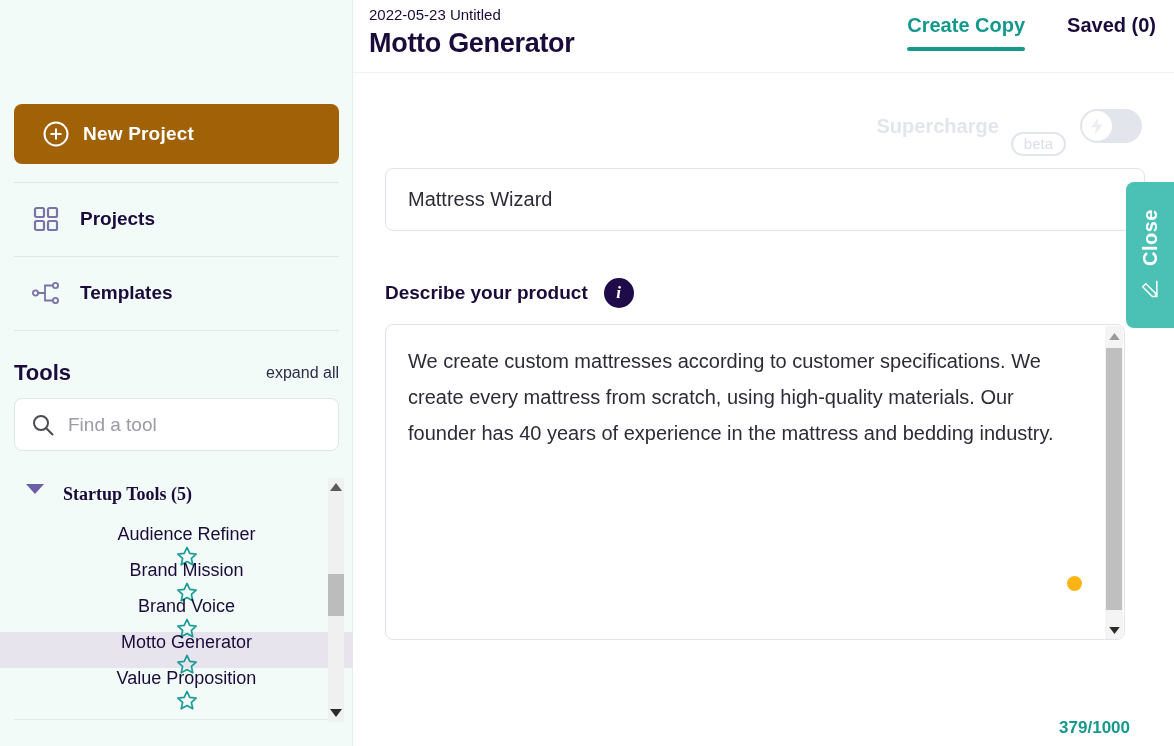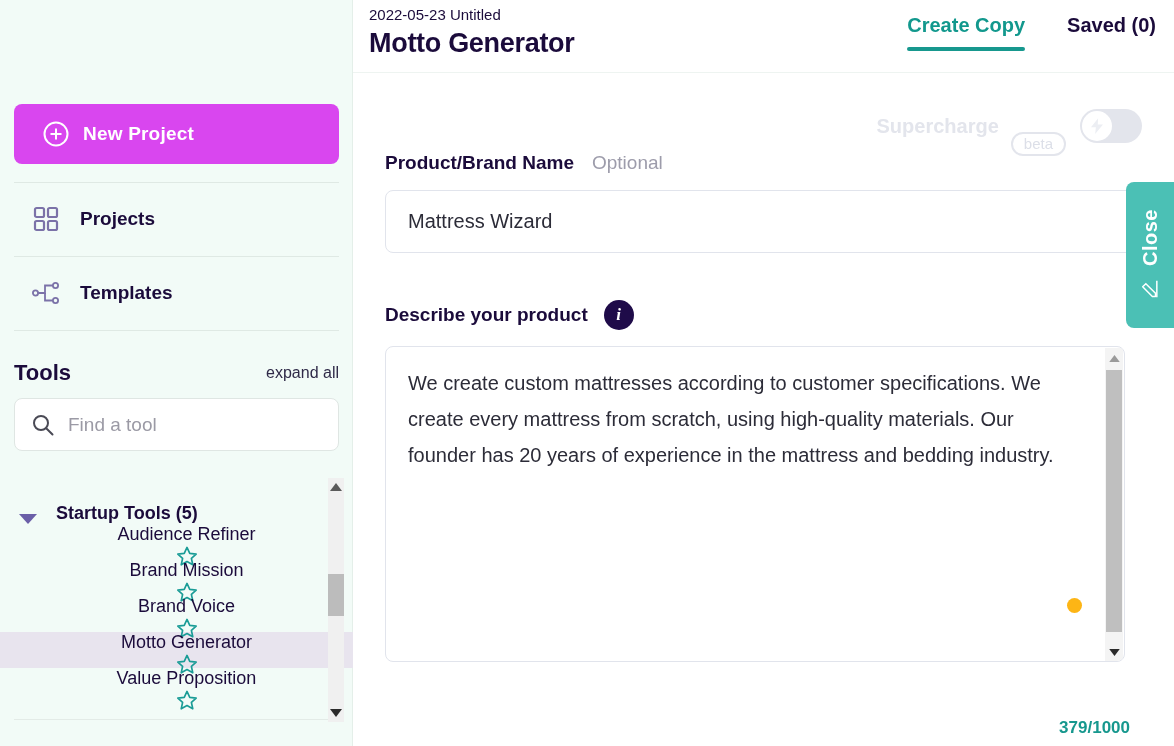--- a/index.html
+++ b/index.html
@@ -22,21 +22,21 @@
   .logo-wrap { padding: 22px 0 0 36px; height: 96px; }
   .logo {
     font-size: 42px; font-weight: bold; letter-spacing: -1.6px;
     color: #1b0b3b; line-height: 1;
   }
   .logo .dot { color: #4bc0b5; }
 
   .new-project {
     position: absolute; left: 14px; top: 104px;
     width: 325px; height: 60px;
-    background: #d946ef; border-radius: 8px;
+    background: #a16207; border-radius: 8px;
     display: flex; align-items: center; cursor: pointer;
     border: none;
   }
   .np-icon { margin-left: 29px; width: 26px; height: 26px; display:block;}
   .np-label {
     margin-left: 14px; color: #ffffff;
     font-size: 19px; font-weight: bold; letter-spacing: .2px;
   }
 
   .divider { position: absolute; left: 14px; width: 325px; height: 1px; background: #dfe9e4; }
@@ -71,22 +71,23 @@
     margin-left: 13px; font-size: 19px; color: #1b0b3b;
     font-family: "Liberation Sans", sans-serif; width: 240px;
   }
   .search-input::placeholder { color: #9b9aa5; }
 
   .tools-list {
     position: absolute; left: 0px; top: 484px; width: 353px; height: 238px;
     overflow: hidden;
   }
   .group-head {
-    display: flex; align-items: flex-end; height: 40px; cursor: pointer;
-    padding-left: 19px;
+    display: flex; align-items: flex-start; height: 40px; cursor: pointer;
+    padding-left: 26px;
+    font-family: Liberation Serif, serif;
   }
   .caret {
     width: 0; height: 0; border-left: 9px solid transparent;
     border-right: 9px solid transparent; border-top: 10px solid #6b5fa8;
   }
   .group-label { margin-left: 19px; font-size: 18px; font-weight: bold; color: #1b0b3b; }
 
   .tool-row {
     display: flex; align-items: center; justify-content: space-between;
     height: 36px; padding: 0 24px 0 44px; cursor: pointer; flex-direction: column;
@@ -371,35 +372,31 @@
         <span class="sc-knob">
           <svg width="18" height="18" viewBox="0 0 24 24">
               <polygon points="13.5,1.5 4,13.5 10.5,13.5 9.5,22.5 20,10 13,10" fill="#eceef3"></polygon>
             </svg>
         </span>
       </span>
     </div>
 
     <div class="form">
 
-      <div class="field-label-row">
-        <span class="field-label">Product/Brand Name</span>
-        <span class="field-optional">Optional</span>
-      </div>
       <input class="text-input" type="text" value="Mattress Wizard" style="">
 
       <div class="desc-block">
         <div class="field-label-row">
           <span class="field-label">Describe your product</span>
           <span class="info-ico">i</span>
         </div>
 
         <div class="textarea-wrap">
           <div class="textarea-text">
-            <p>We create custom mattresses according to customer specifications. We create every mattress from scratch, using high-quality materials. Our founder has 20 years of experience in the mattress and bedding industry.</p>
+            <p>We create custom mattresses according to customer specifications. We create every mattress from scratch, using high-quality materials. Our founder has 40 years of experience in the mattress and bedding industry.</p>
             <p style="height:36px"></p>
           </div>
           <div class="grammar-dot"></div>
           <div class="ta-scroll">
             <div class="ta-arrow ta-up">
               <svg width="11" height="7" viewBox="0 0 12 8">
                   <polygon points="6,0 12,8 0,8" fill="#9a9a9a"></polygon>
                 </svg>
             </div>
             <div class="ta-thumb"></div>

